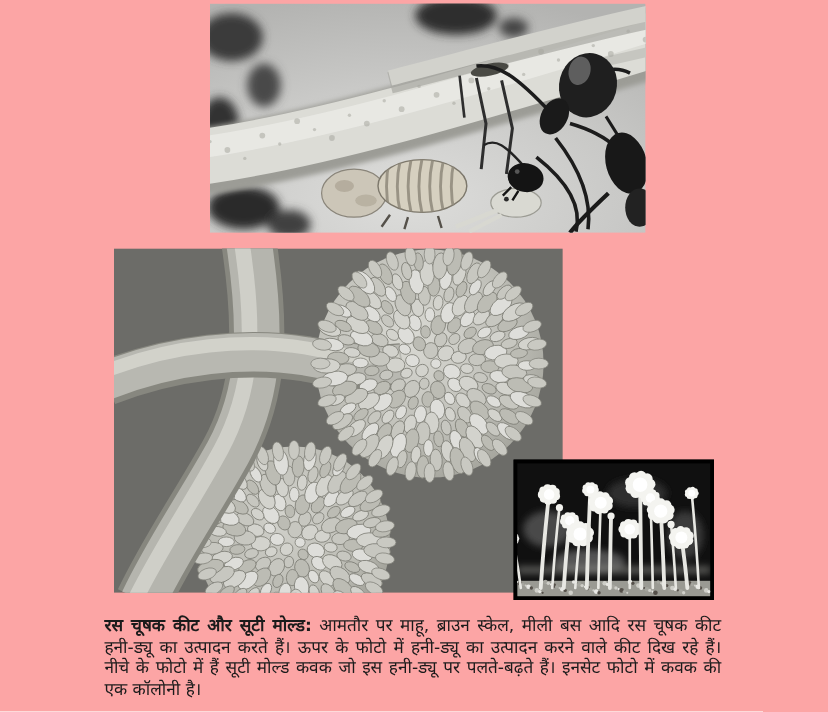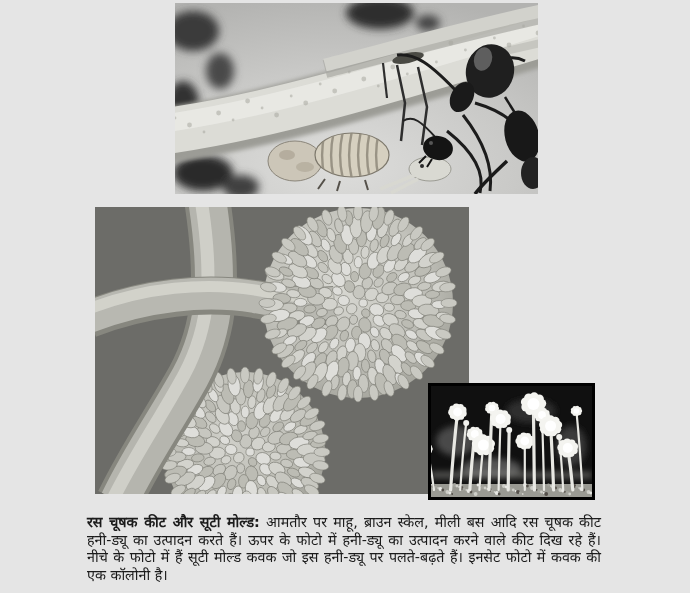--- a/index.html
+++ b/index.html
@@ -1,17 +1,17 @@
 <!DOCTYPE html>
 <html><head>
 <meta charset="utf-8">
 <style>
   html,body{margin:0;padding:0;background:#ffffff;}
   .page{
-    position:relative;width:690px;height:593px;background:#e5e5e5;
+    position:relative;width:690px;height:593px;background:#fca5a5;
     font-family:"DejaVu Sans",sans-serif;overflow:hidden;
   }
   figure.photo{position:absolute;margin:0;padding:0;}
   .top-photo{left:175px;top:3px;width:363px;height:191px;}
   .main-photo{left:95px;top:207px;width:374px;height:287px;}
   .inset-photo{
     left:428px;top:383px;width:167px;height:117px;
     border:3px solid #000;box-sizing:border-box;background:#000;
   }
   figure.photo svg{display:block;width:100%;height:100%;}

